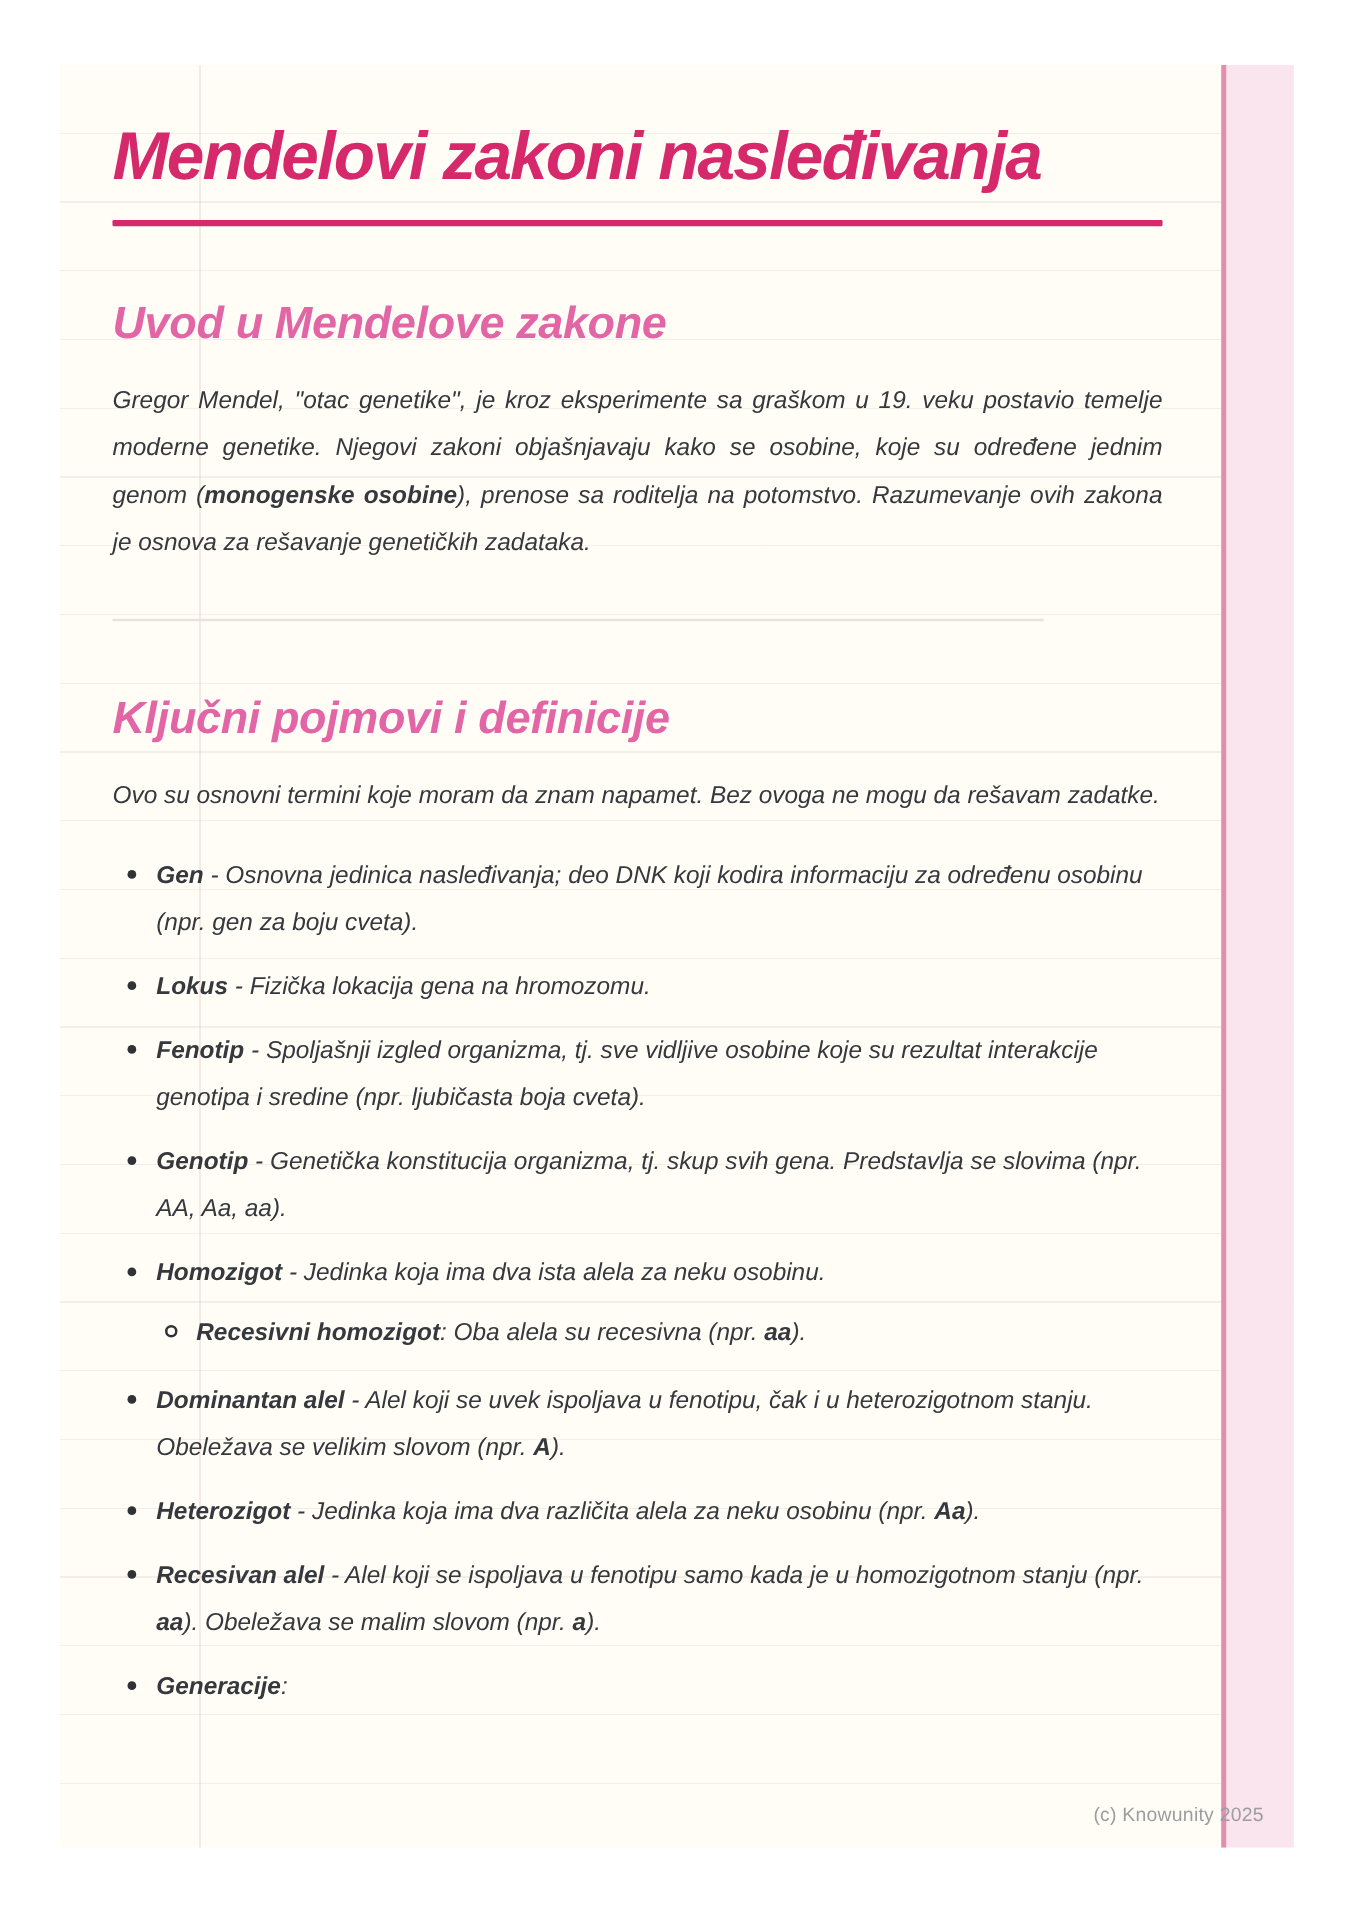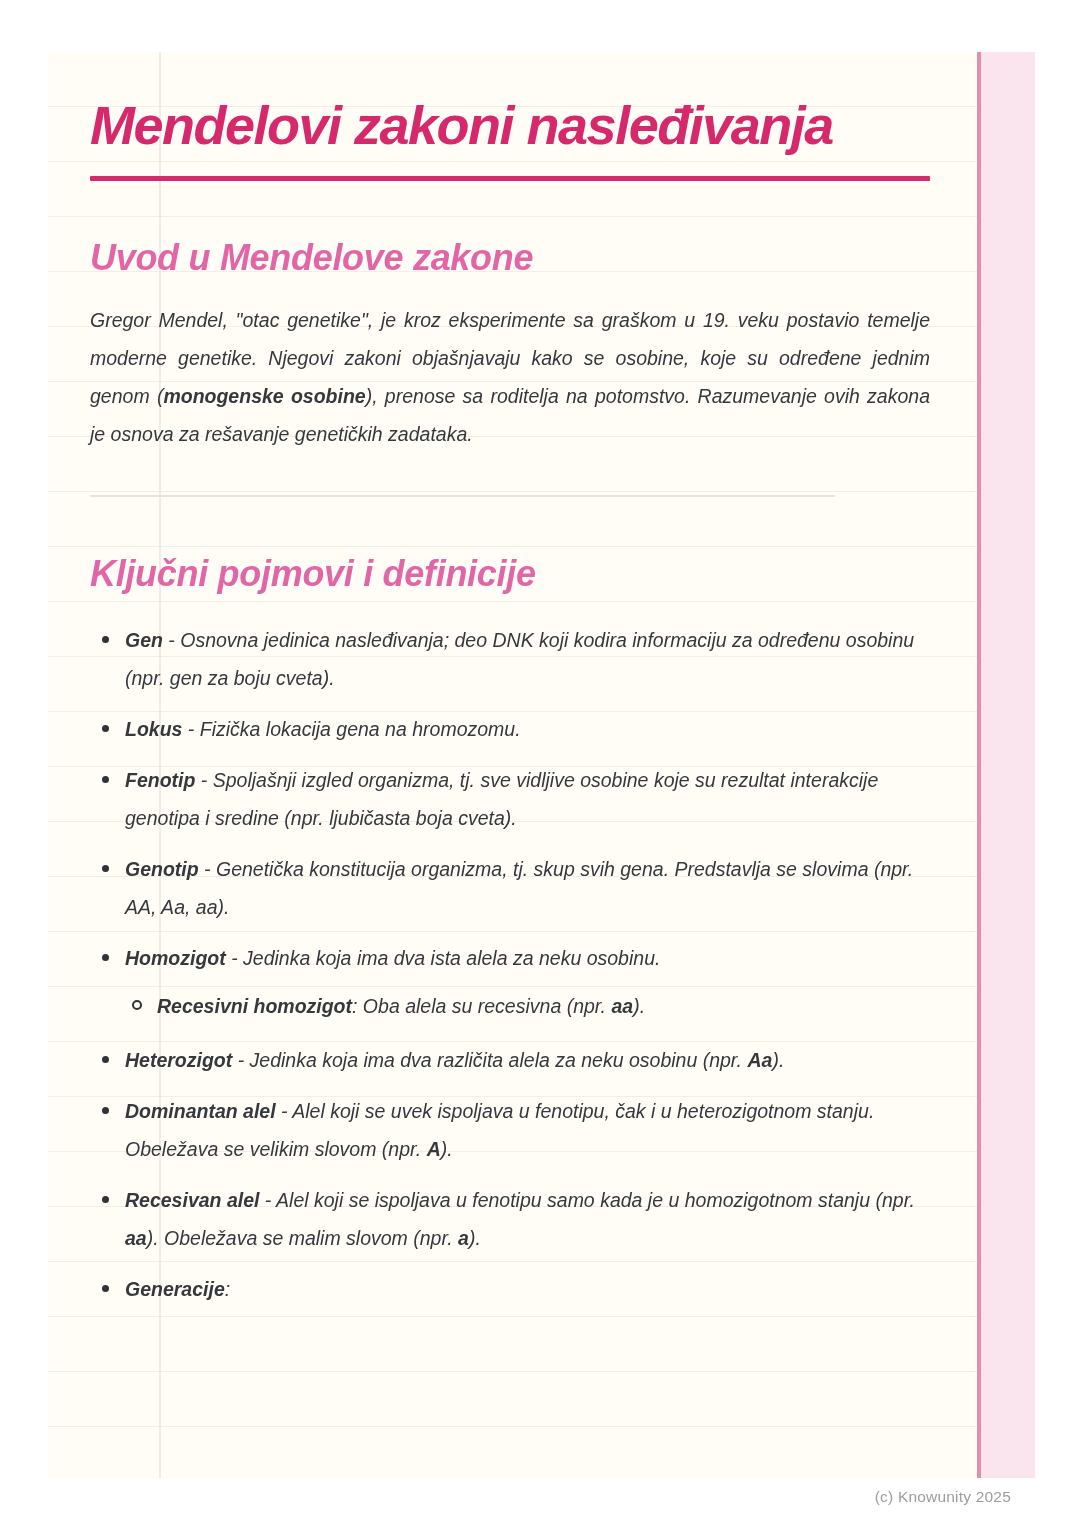--- a/index.html
+++ b/index.html
@@ -37,21 +37,21 @@
     font-size:19.5px; line-height:38px; color:var(--body_text,#35383d);
   }
   .marker { position:absolute; display:block; }
   .m1 { left:12px; top:15px; width:7px; height:7px; border-radius:50%; background:#2f3237; }
   ul.sublist { list-style:none; margin-top:10px; margin-bottom:4px; }
   ul.sublist > li { position:relative; padding-left:32px; margin:6px 0 16px; }
   .m2 { left:7px; top:13px; width:10px; height:10px; border-radius:50%; border:2px solid #2f3237; background:transparent; }
   .b { font-weight:700; }
   .footer {
     position:absolute; top:1392px; right:24px; z-index:5;
-    font-size:15.5px; letter-spacing:.2px; color:var(--footer_text,#9d9da0);margin-top:44px;
+    font-size:15.5px; letter-spacing:.2px; color:var(--footer_text,#9d9da0);
   }
 </style>
 </head>
 <body>
 
 <div class="page">
   <div class="edge-strip"></div>
 
   <main class="content">
     <h1>Mendelovi zakoni nasleđivanja</h1>
@@ -59,30 +59,31 @@
 
     <section>
       <h2>Uvod u Mendelove zakone</h2>
       <p class="para justify"><span>Gregor Mendel, "otac genetike", je kroz eksperimente sa graškom u 19. veku postavio temelje moderne genetike. Njegovi zakoni objašnjavaju kako se osobine, koje su određene jednim genom (</span><span class="b">monogenske osobine</span><span>), prenose sa roditelja na potomstvo. Razumevanje ovih zakona je osnova za rešavanje genetičkih zadataka.</span></p>
     </section>
 
     <div class="divider"></div>
 
     <section>
       <h2>Ključni pojmovi i definicije</h2>
+      <p class="para"><span>Ovo su osnovni termini koje moram da znam napamet. Bez ovoga ne mogu da rešavam zadatke.</span></p>
       <ul class="terms">
           <li><span class="marker m1"></span><span class="b">Gen</span><span> - Osnovna jedinica nasleđivanja; deo DNK koji kodira informaciju za određenu osobinu (npr. gen za boju cveta).</span></li>
           <li><span class="marker m1"></span><span class="b">Lokus</span><span> - Fizička lokacija gena na hromozomu.</span></li>
           <li><span class="marker m1"></span><span class="b">Fenotip</span><span> - Spoljašnji izgled organizma, tj. sve vidljive osobine koje su rezultat interakcije genotipa i sredine (npr. ljubičasta boja cveta).</span></li>
           <li><span class="marker m1"></span><span class="b">Genotip</span><span> - Genetička konstitucija organizma, tj. skup svih gena. Predstavlja se slovima (npr. AA, Aa, aa).</span></li>
           <li><span class="marker m1"></span><span class="b">Homozigot</span><span> - Jedinka koja ima dva ista alela za neku osobinu.</span><ul class="sublist">
               <li><span class="marker m2"></span><span class="b">Recesivni homozigot</span><span>: Oba alela su recesivna (npr. </span><span class="b">aa</span><span>).</span></li>
             </ul></li>
+          <li><span class="marker m1"></span><span class="b">Dominantan alel</span><span> - Alel koji se uvek ispoljava u fenotipu, čak i u heterozigotnom stanju. Obeležava se velikim slovom (npr. </span><span class="b">A</span><span>).</span></li>
           <li><span class="marker m1"></span><span class="b">Heterozigot</span><span> - Jedinka koja ima dva različita alela za neku osobinu (npr. </span><span class="b">Aa</span><span>).</span></li>
-          <li><span class="marker m1"></span><span class="b">Dominantan alel</span><span> - Alel koji se uvek ispoljava u fenotipu, čak i u heterozigotnom stanju. Obeležava se velikim slovom (npr. </span><span class="b">A</span><span>).</span></li>
           <li><span class="marker m1"></span><span class="b">Recesivan alel</span><span> - Alel koji se ispoljava u fenotipu samo kada je u homozigotnom stanju (npr. </span><span class="b">aa</span><span>). Obeležava se malim slovom (npr. </span><span class="b">a</span><span>).</span></li>
           <li><span class="marker m1"></span><span class="b">Generacije</span><span>:</span></li>
         </ul>
     </section>
   </main>
 
   <div class="footer">(c) Knowunity 2025</div>
 </div>
 
 </body></html>

